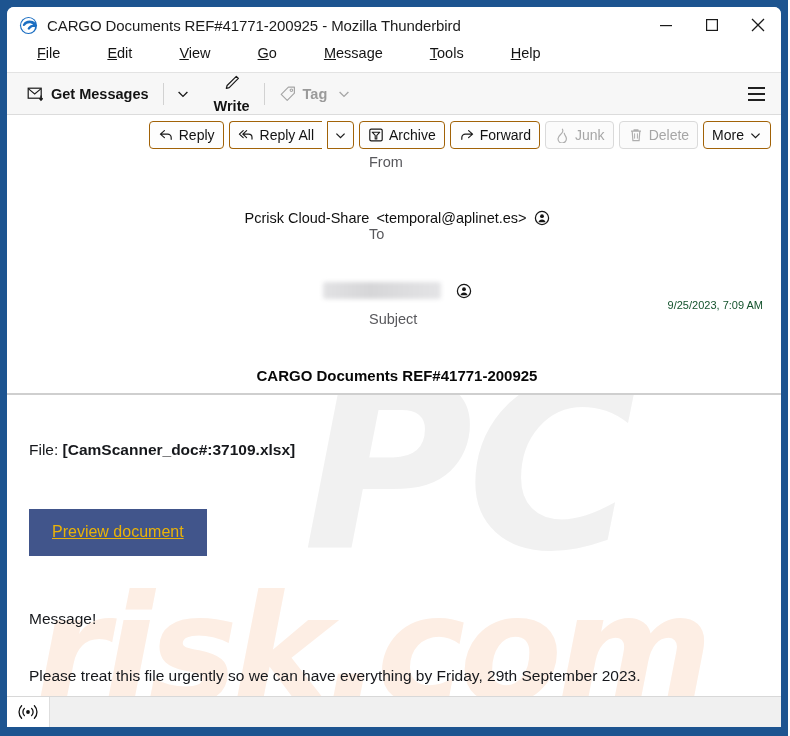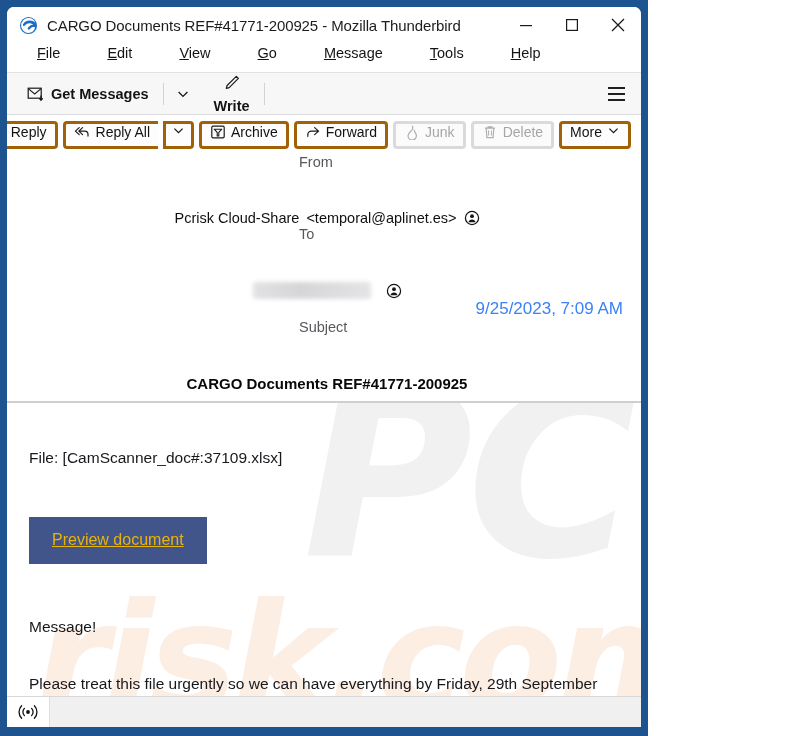--- a/index.html
+++ b/index.html
@@ -7,21 +7,21 @@
     width: 790px; height: 736px;
     background: #ffffff;
     font-family: "Liberation Sans", sans-serif;
     overflow: hidden;
   }
 
   
   #app-window {
     position: absolute;
     left: 0; top: 0;
-    width: 648px; height: 736px;
+    width: 788px; height: 736px;
     background: #1d5490;
     padding: 7px 7px 9px 7px;
     display: flex;
     flex-direction: column;
   }
   #window-inner {
     flex: 1;
     background: #ffffff;
     border-radius: 7px 7px 0 0;
     display: flex;
@@ -127,22 +127,22 @@
     z-index: 4;
   }
   #msg-actions {
     display: flex;
     justify-content: flex-end;
     align-items: center;
     gap: 5px;
     padding: 6px 10px 5px 0;
   }
   .act {
-    display: flex; gap: 5px;
-    border: 3px solid #a16207;
+    display: flex; align-items: center; gap: 5px;
+    border: 1px solid #a16207;
     background: #fdfdfd;
     border-radius: 4px;
     font-size: 14px;
     color: #121212;
     height: 28px;
     padding: 0 8px;
     white-space: nowrap;
   }
   .act.disabled { color: #a6a6a6; border-color: #dadada; background: #fbfbfb; }
   .act.split-main { border-right: none; border-radius: 4px 0 0 4px; }
@@ -164,42 +164,42 @@
   .hdr-value { color: #101010; display: flex; align-items: center; gap: 7px; }
   #subject-value { font-weight: 700; font-size: 15px; color: #080808; text-align: right; }
   #to-redacted {
     width: 118px; height: 17px;
     background: linear-gradient(92deg,#e2e2e4 0%,#d6d6d8 40%,#e4e4e6 100%);
     filter: blur(2.2px);
     border-radius: 2px;
   }
   #msg-date {
     margin-left: auto;
-    font-size: 17px;
-    color: #3b82f6;
+    font-size: 11px;
+    color: #14532d;
     padding-right: 4px;
   }
 
   
   #msg-body {
     flex: 1 1 auto;
     background: #ffffff;
     position: relative;
     overflow: hidden;
     padding: 22px 22px 0 22px;
   }
   .body-line {
     font-size: 15.5px;
     color: #16181c;
     line-height: 1.45;
     position: relative;
     z-index: 2;
   }
   #file-line { margin-top: 22px; }
-  #file-line b { font-weight: 400; }
+  #file-line b { font-weight: 700; }
   #preview-document-button {
     position: relative;
     z-index: 2;
     display: inline-block;
     margin-top: 48px;
     background: #41558b;
     color: #eab308;
     font-size: 16px;
     padding: 15px 23px 16px 23px;
     line-height: 1;
@@ -313,20 +313,30 @@
           <path d="M2.6 5 L7 9.4 L11.4 5" fill="none" stroke="#1a1a1a" stroke-width="1.35"></path>
         </svg>
       </div>
       <div class="tb-btn" style="margin-left:10px;flex-direction:column;">
         <svg width="18" height="18" viewBox="0 0 18 18">
           <path d="M13.3 2.3 L15.4 4.4 L6.2 13.6 L3.3 14.4 L4.1 11.5 Z" fill="none" stroke="#1a1a1a" stroke-width="1.2" stroke-linejoin="round"></path>
         </svg>
         <span>Write</span>
       </div>
       <div class="tb-sep"></div>
+      <div class="tb-btn disabled">
+        <svg width="18" height="18" viewBox="0 0 18 18">
+          <path d="M9.4 2.2 H15.4 V8.2 L8.2 15.4 L2.2 9.4 Z" fill="none" stroke="#a6a6a6" stroke-width="1.2" stroke-linejoin="round"></path>
+          <circle cx="12.4" cy="5.3" r="1.25" fill="none" stroke="#a6a6a6" stroke-width="1.1"></circle>
+        </svg>
+        <span>Tag</span>
+        <svg width="14" height="14" viewBox="0 0 14 14" style="margin-left:4px;">
+          <path d="M2.6 5 L7 9.4 L11.4 5" fill="none" stroke="#a6a6a6" stroke-width="1.35"></path>
+        </svg>
+      </div>
       <div class="tb-spacer"></div>
       <div id="hamburger">
         <i></i>
         <i></i>
         <i></i>
       </div>
     </div>
 
     <div id="msg-header">
 

